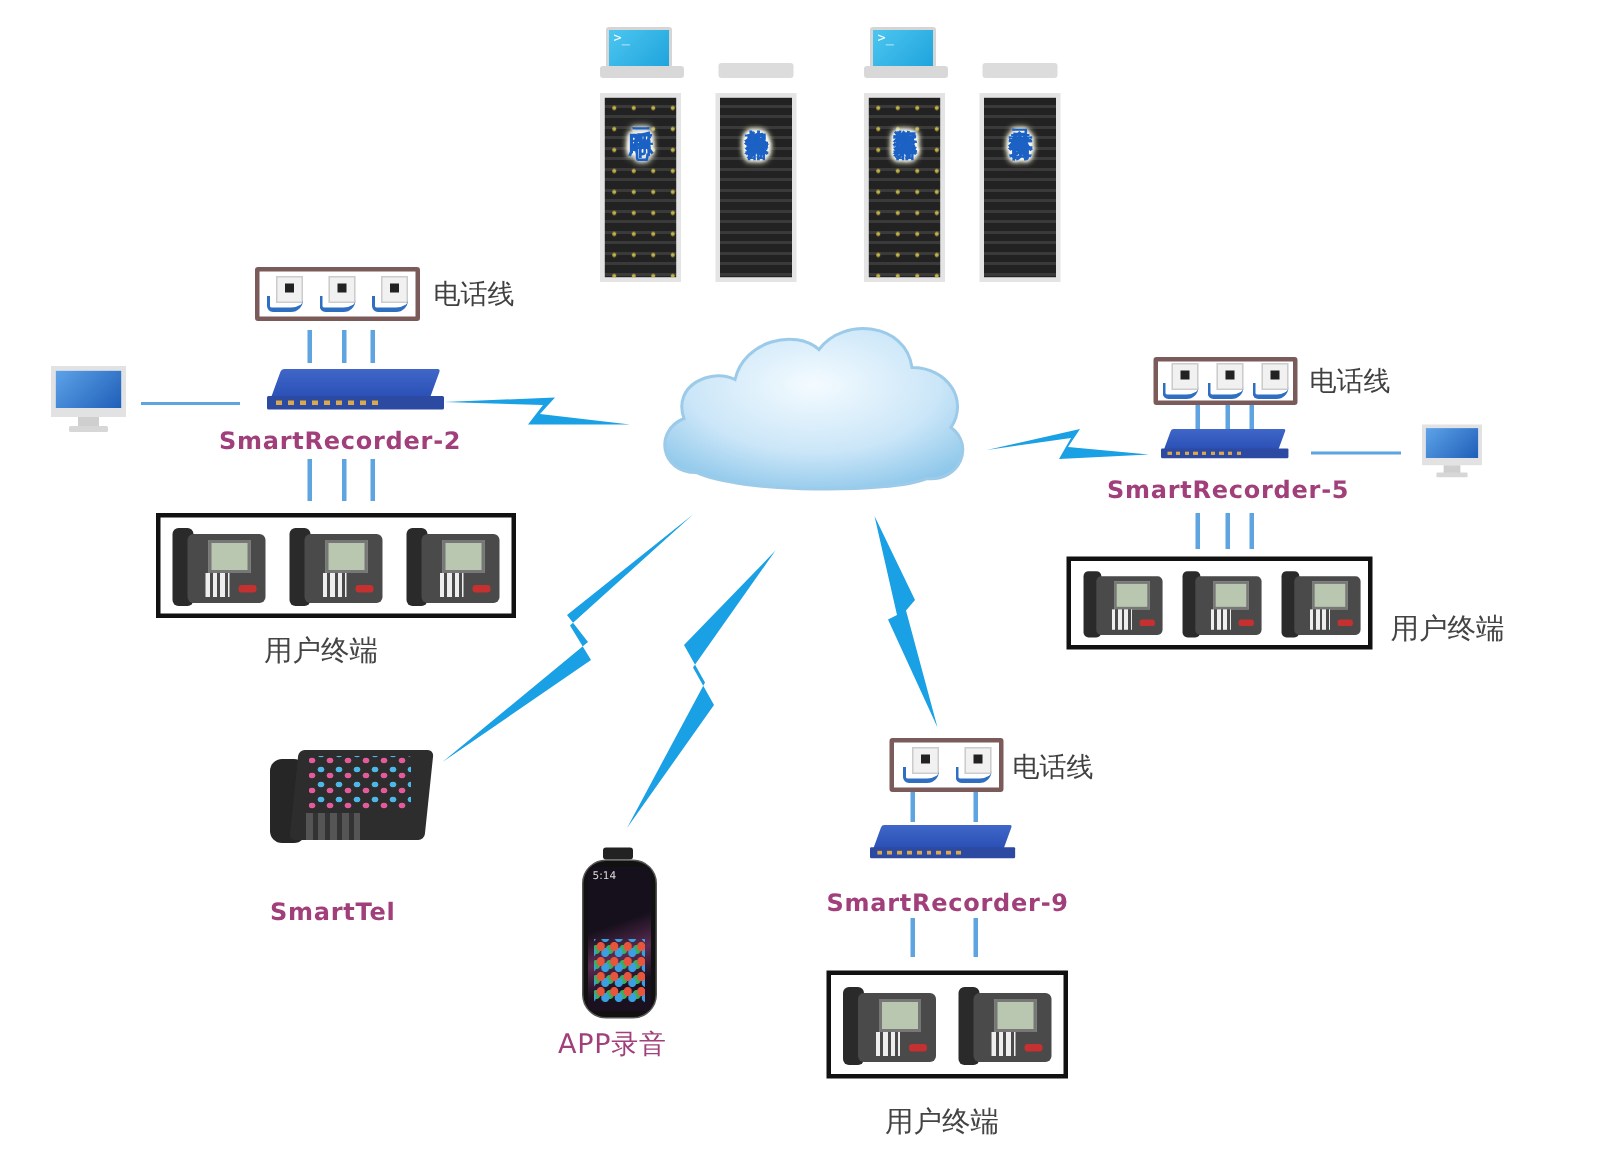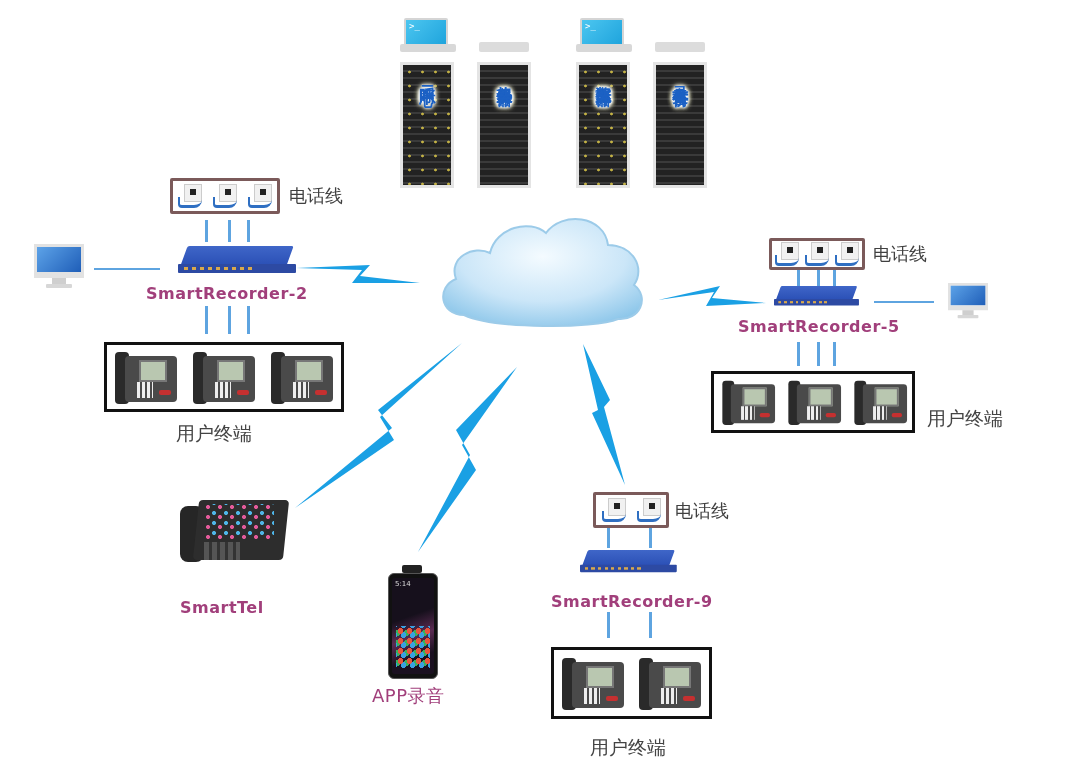--- a/index.html
+++ b/index.html
@@ -277,20 +277,20 @@
 <div class="smarttel">
   <div class="abs" style="left:4px; top:10px; width:24px; height:56px; background:#262626; border-radius:8px;"></div>
   <div class="abs" style="left:20px; top:4px; width:90px; height:60px; background:#2d2d2d; border-radius:4px; transform:skewX(-6deg);"></div>
   <div class="abs" style="left:30px; top:8px; width:68px; height:36px; background:linear-gradient(135deg,#1c1c2c,#121220); border-radius:2px; background-image:radial-gradient(#4fb6e8 2px,transparent 2.5px),radial-gradient(#e35b9a 2px,transparent 2.5px); background-size:12px 10px,12px 10px; background-position:2px 4px,8px 8px;"></div>
   <div class="abs" style="left:28px; top:46px; width:36px; height:18px; background:repeating-linear-gradient(90deg,#555 0 5px,#333 5px 8px);"></div>
 </div>
 <div class="rlabel" style="left:180px; top:598px;">SmartTel</div>
 
 <div class="phone-app">
   <div class="abs" style="left:16px; top:0; width:20px; height:8px; background:#222; border-radius:2px;"></div>
-  <div class="abs" style="left:2px; top:8px; width:48px; height:104px; background:#111; border-radius:6px; border:1px solid #555;">
+  <div class="abs" style="left:2px; top:8px; width:48px; height:104px; background:#111; border-radius:16px; border:1px solid #555;">
     <div class="abs" style="left:3px; top:4px; width:42px; height:96px; background:linear-gradient(160deg,#16101c 40%,#5a2b52 60%,#1a1020 80%); border-radius:3px;">
       <div class="abs" style="left:3px; top:2px; color:#ddd; font-size:7px; font-family:'DejaVu Sans', sans-serif;">5:14</div>
       <div class="abs" style="left:4px; top:48px; width:34px; height:42px; background-image:radial-gradient(#e7553c 2.5px,transparent 3px),radial-gradient(#3aa0e0 2.5px,transparent 3px),radial-gradient(#39b05c 2.5px,transparent 3px); background-size:9px 10px,9px 10px,9px 10px; background-position:0 0,3px 4px,6px 2px;"></div>
     </div>
   </div>
 </div>
 <div class="rlabel" style="left:372px; top:684px; font-weight:normal; font-size:18px;">APP录音</div>
 
 </body></html>

